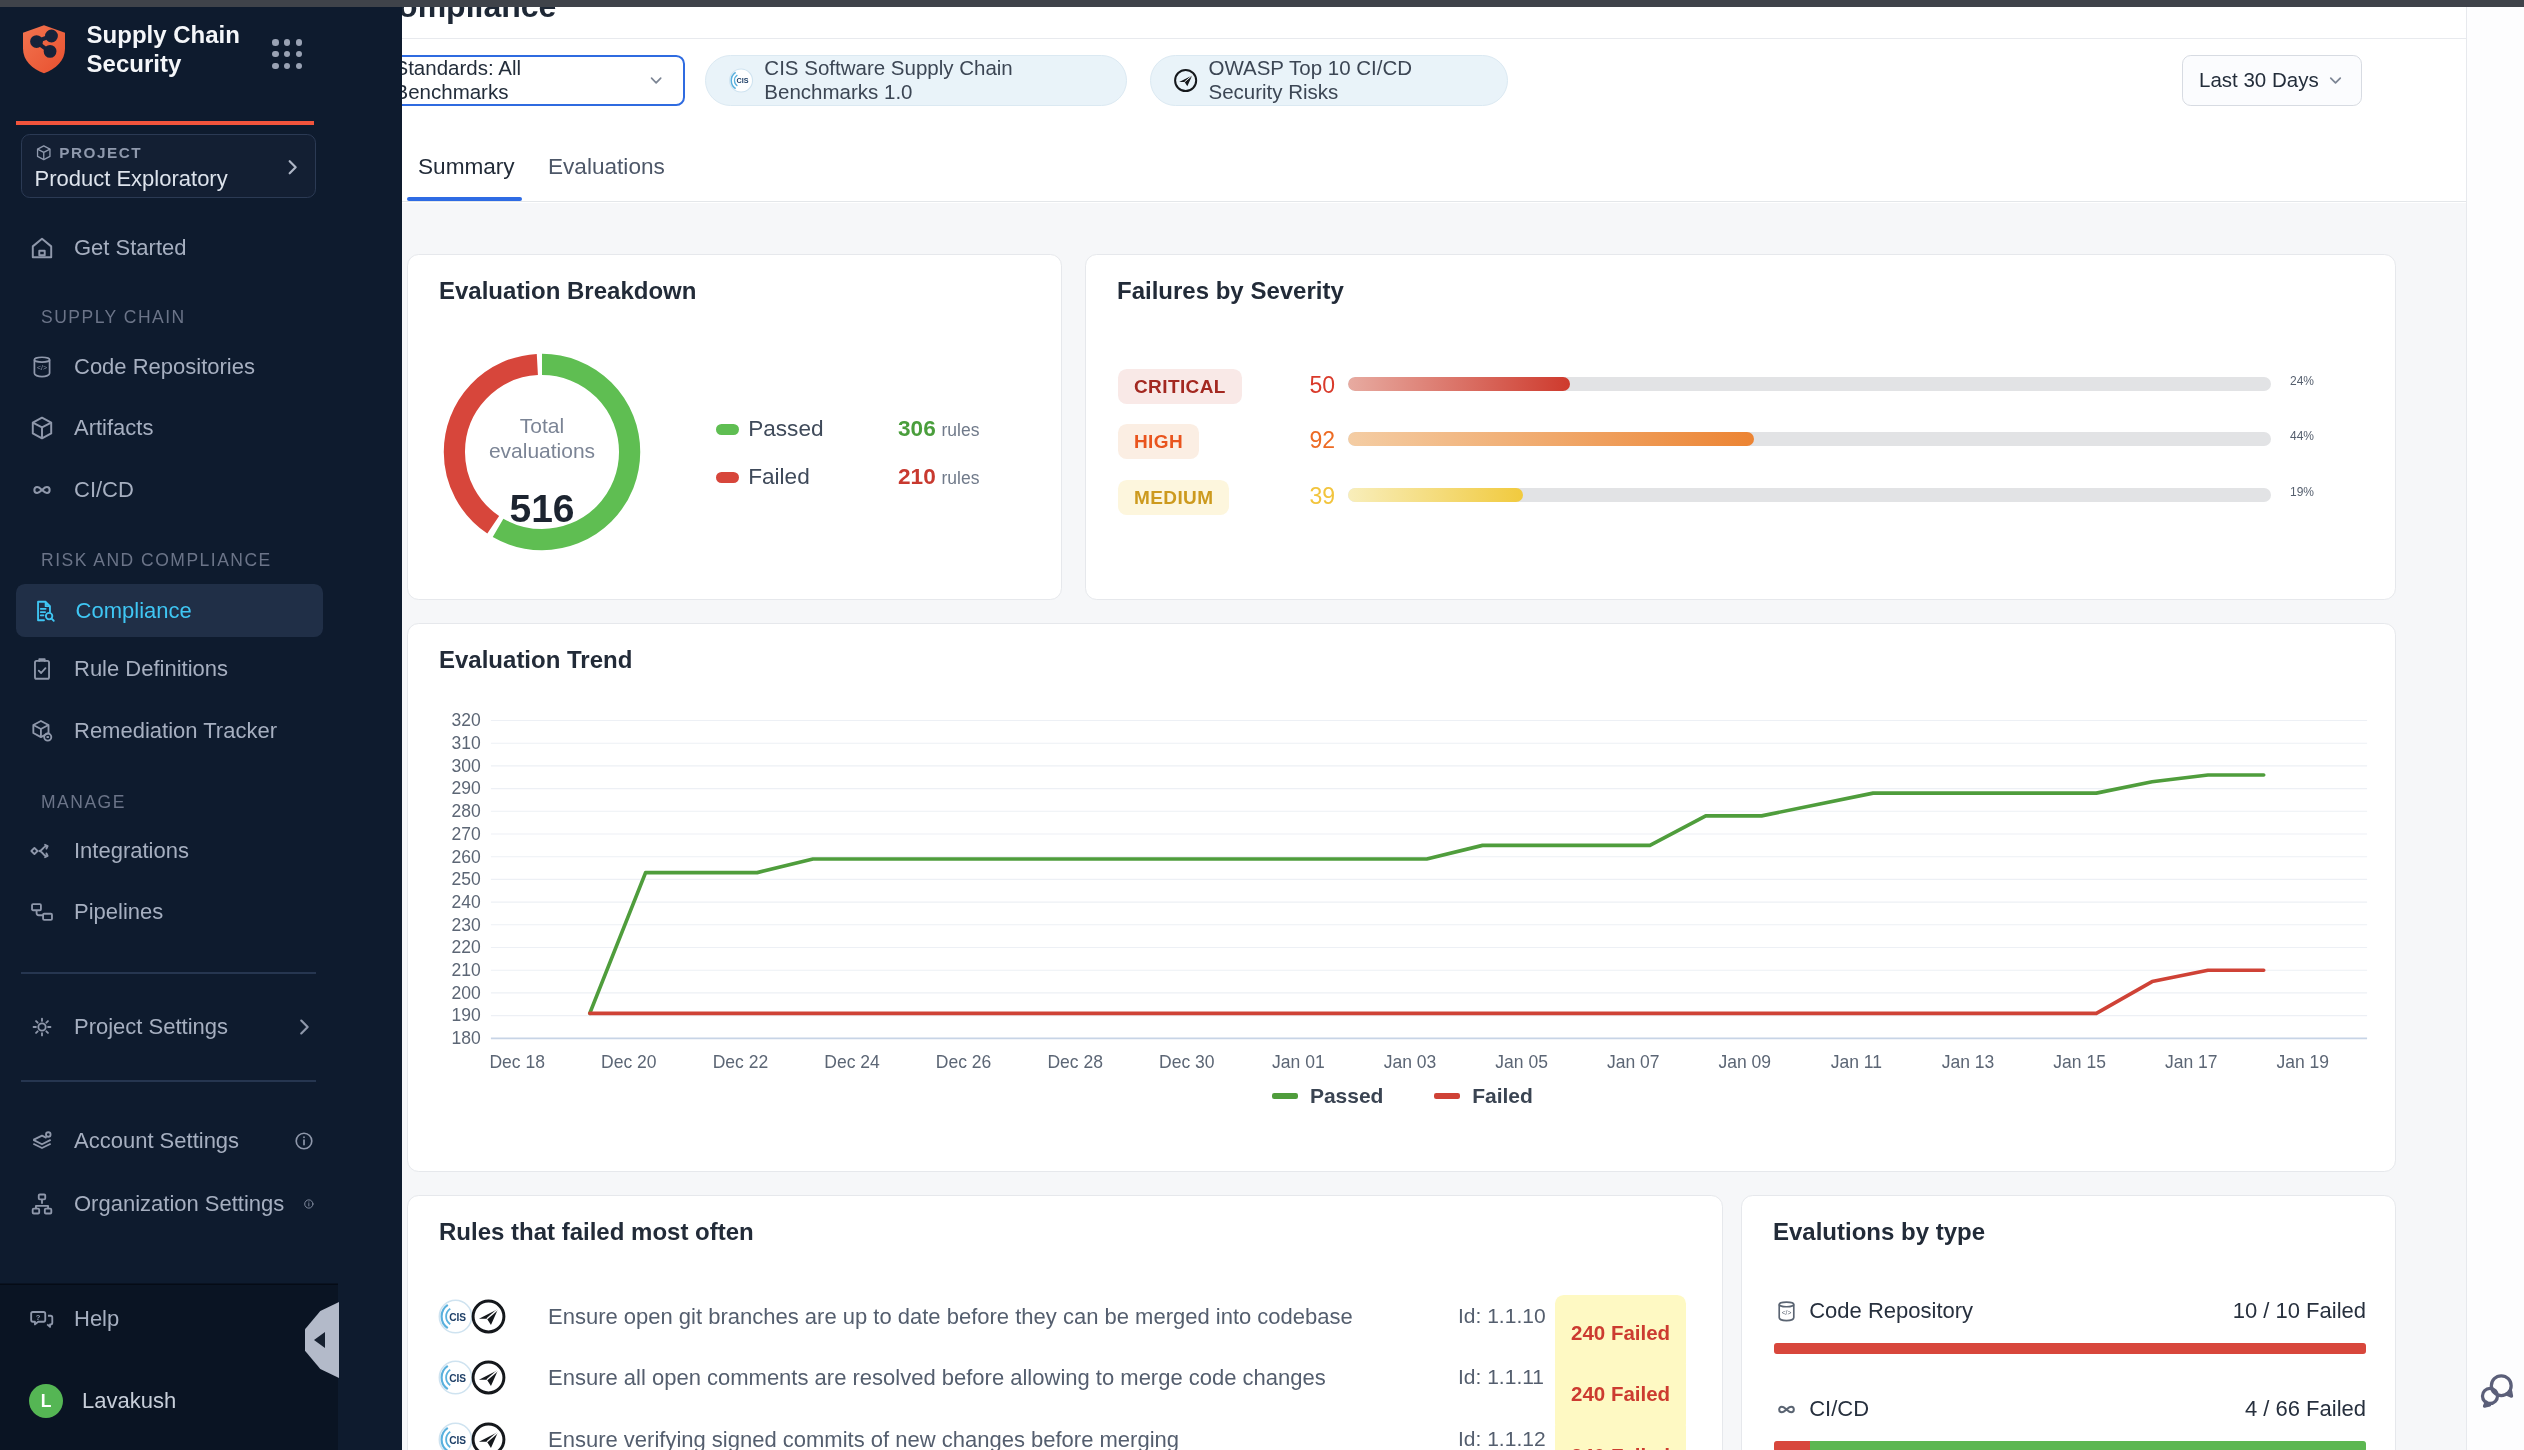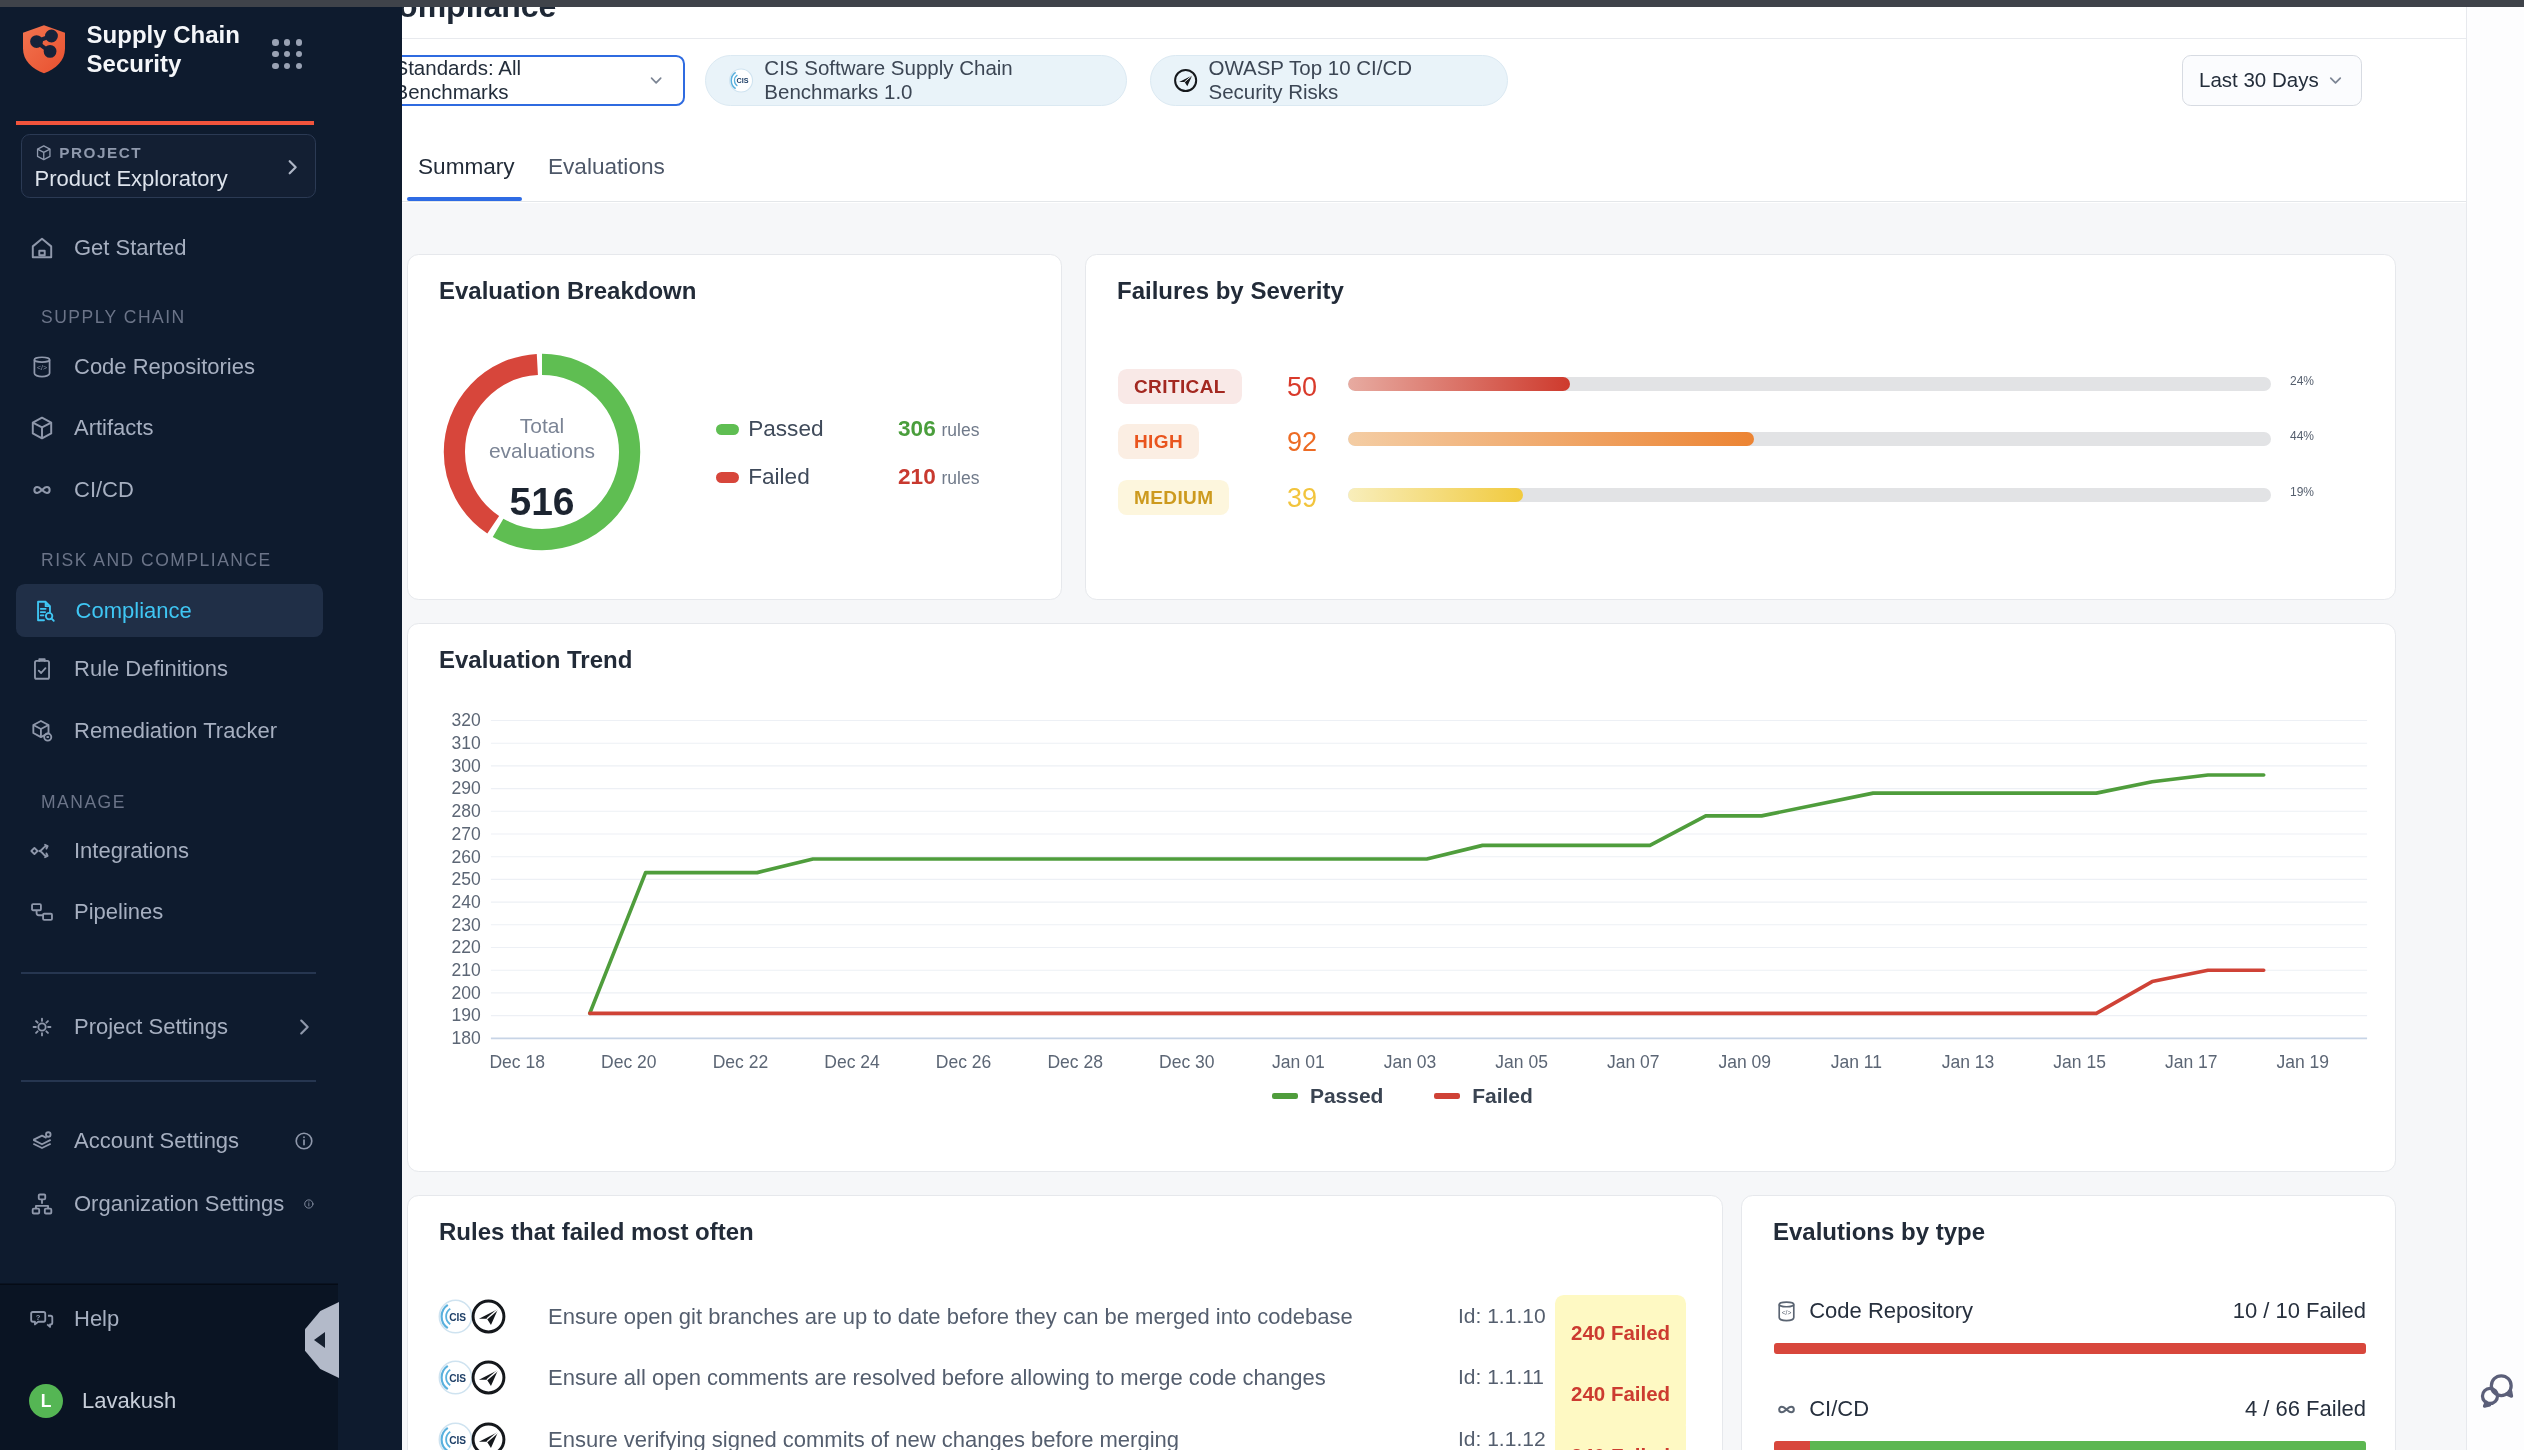--- a/index.html
+++ b/index.html
@@ -69,32 +69,32 @@
 
   
   .content-bg{position:absolute;left:338px;top:202px;width:2128px;height:1249px;background:#f6f7f9;z-index:10;}
   .card{position:absolute;background:#fff;border:1.5px solid #e6e8ec;border-radius:11.7px;box-sizing:border-box;}
   .card-title{position:absolute;left:31px;top:22px;font-size:24px;font-weight:bold;color:#222b38;}
 
   .card-breakdown{left:69px;top:52px;width:655px;height:346px;}
   .donut-wrap{position:absolute;left:28px;top:91px;width:212px;height:212px;}
   .donut-center{position:absolute;left:28px;top:156px;width:212px;text-align:center;}
   .donut-center .cl{font-size:21px;color:#7b8495;line-height:29px;}
-  .donut-center .tv{font-size:39px;font-weight:bold;color:#1c2430;margin-top:15px;}
+  .donut-center .tv{font-size:39px;font-weight:bold;color:#1c2430;margin-top:22px;}
   .bk-legend-row{position:absolute;left:308px;width:314px;height:32px;display:flex;align-items:center;}
   .bk-dot{width:23.4px;height:11px;border-radius:5.8px;flex:0 0 auto;}
   .bk-lab{font-size:22.6px;color:#3f4a5a;margin-left:8.8px;}
   .bk-val{font-size:22.6px;font-weight:bold;margin-left:auto;width:132px;}
   .bk-val .unit{font-size:17.5px;color:#707a8a;font-weight:normal;margin-left:5.8px;}
 
   .card-severity{left:747px;top:52px;width:1311px;height:346px;}
   .sev-row{position:absolute;left:0;width:1311px;height:44px;}
   .sev-pill{position:absolute;left:32px;top:7.3px;font-size:19px;font-weight:bold;letter-spacing:0.4px;
             padding:6.6px 16px;border-radius:8.8px;}
-  .sev-count{position:absolute;left:183px;top:10.2px;width:66px;text-align:center;font-size:27px;}
+  .sev-count{position:absolute;left:183px;top:10.2px;width:66px;text-align:right;font-size:23px;}
   .sev-track{position:absolute;left:262px;top:14.6px;width:923px;height:14.6px;background:#e2e3e5;border-radius:7.3px;overflow:hidden;}
   .sev-fill{height:100%;border-radius:7.3px;}
   .sev-pct{position:absolute;left:1204px;top:12.4px;font-size:12px;color:#555f6e;}
 
   .card-trend{left:69px;top:421px;width:1989px;height:549px;}
   .trend-svg{position:absolute;left:23.4px;top:78px;}
   .trend-legend{position:absolute;left:0;top:460px;width:1989px;display:flex;justify-content:center;gap:51px;}
   .tl-item{display:flex;align-items:center;gap:11.7px;cursor:pointer;}
   .tl-dash{width:26px;height:5.1px;border-radius:2.2px;}
   .tl-lab{font-size:21px;font-weight:bold;color:#3a4452;}

